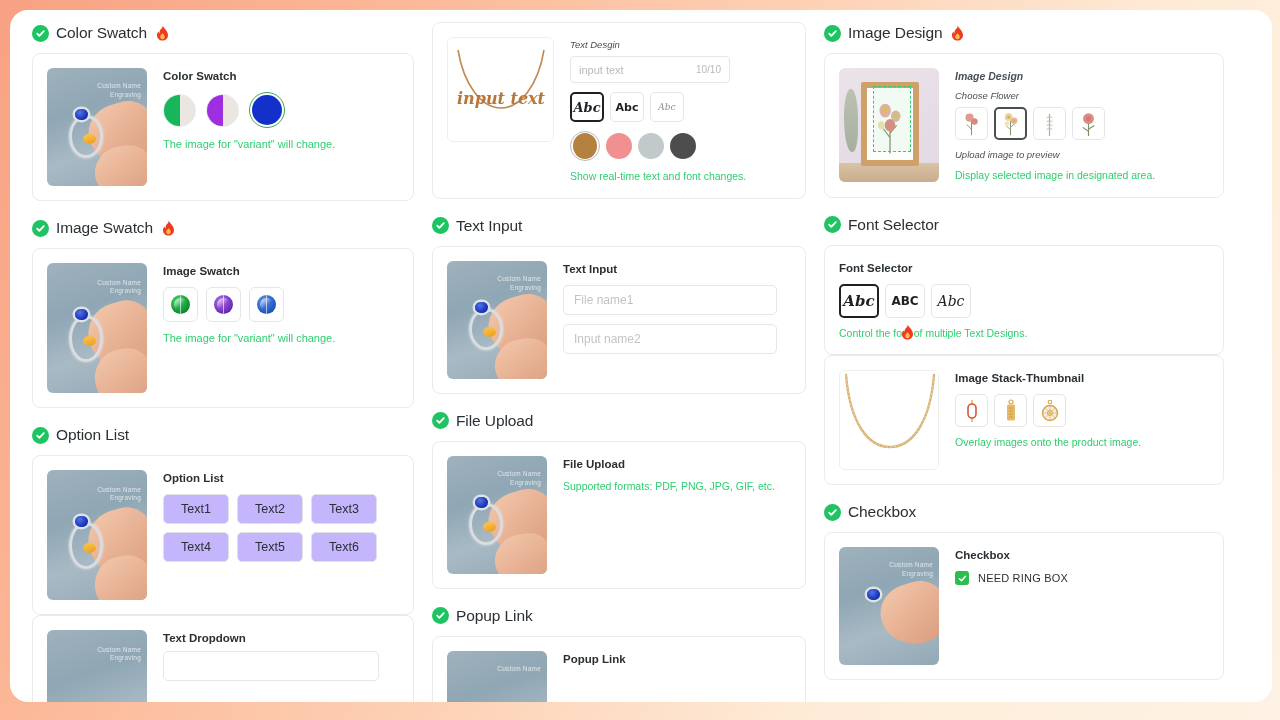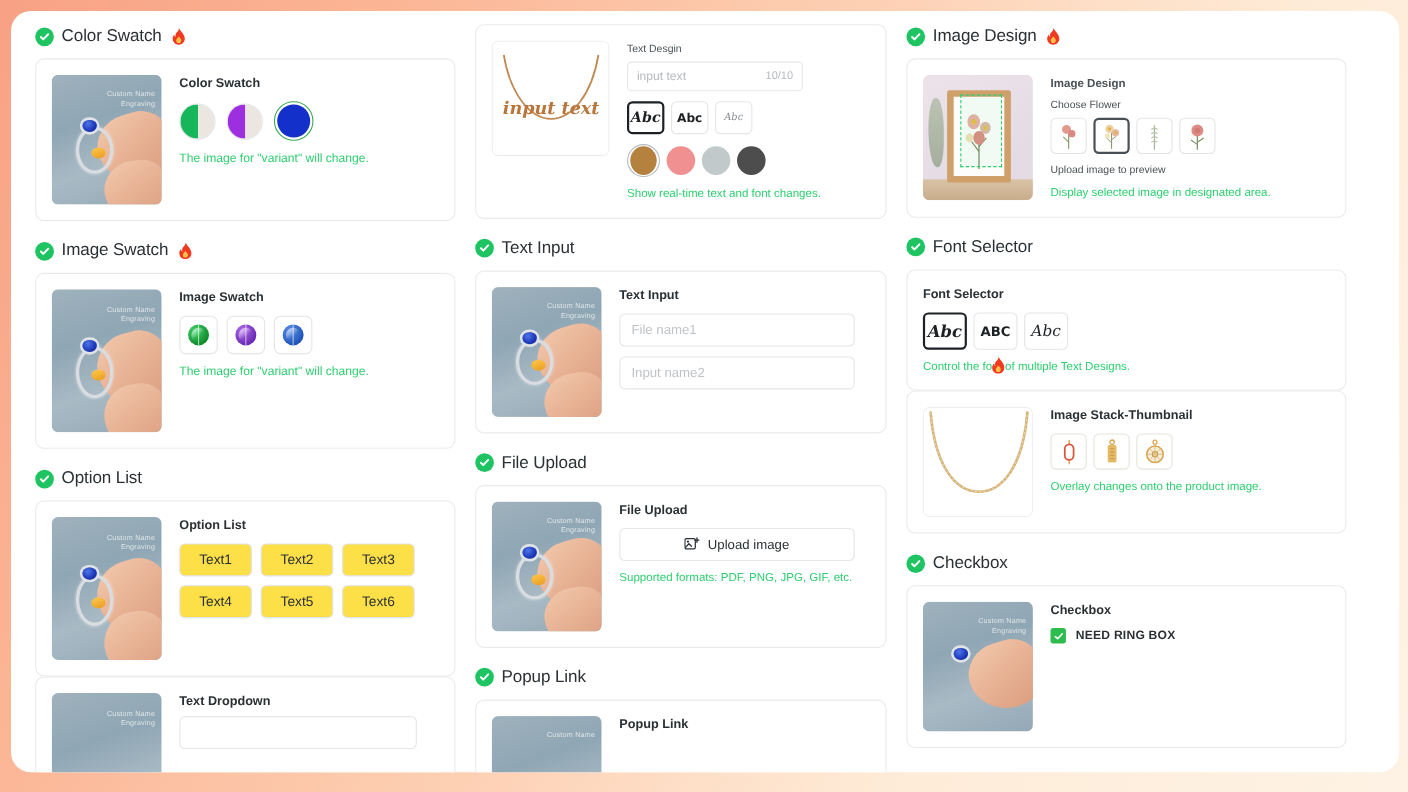--- a/index.html
+++ b/index.html
@@ -182,20 +182,21 @@
   
   .body { flex: 1 1 auto; min-width: 0; padding-top: 2px; }
   .body-label {
     font-size: 11.5px; font-weight: bold;
     color: #2b3034;
     margin-bottom: 10px;
   }
   .sub-label {
     font-size: 9.5px; color: #4a5055;
     margin-bottom: 6px;
+    font-style: italic;
   }
   .note {
     font-size: 11px;
     color: #2fce70;
     margin-top: 9px;
     line-height: 1.3;
     white-space: nowrap;
   }
   .note-small { font-size: 10.5px; }
 
@@ -243,21 +244,21 @@
     margin-left: -.7px;
     background: rgba(255,255,255,.6);
   }
 
   
   .opt-grid { display: flex; flex-wrap: wrap; gap: 8px; width: 214px; }
   .opt-btn {
     width: 66px; height: 30px;
     border: 1px solid #e0e2e4;
     border-radius: 5px;
-    background: #fde047;
+    background: #c4b5fd;
     font-size: 12.5px;
     color: #2b3034;
     display: flex; align-items: center; justify-content: center;
     font-family: "Liberation Sans", sans-serif;
   }
 
   
   .select {
     width: 216px; height: 30px;
     border: 1px solid #e4e6e8;
@@ -363,21 +364,21 @@
   
   .cb-row { display: flex; align-items: center; gap: 9px; margin-bottom: 9px; }
   .cb-box {
     width: 14px; height: 14px; flex: 0 0 14px;
     border: 1px solid #d5d8da; border-radius: 2.5px; background: #fff;
   }
   .cb-box.checked {
     background: #2cbd4e; border-color: #2cbd4e;
     display: flex; align-items: center; justify-content: center;
   }
-  .cb-label { font-size: 11px; font-weight: bold; color: #2b3034; letter-spacing: .2px; }
+  .cb-label { font-size: 11px; font-weight: normal; color: #2b3034; letter-spacing: .2px; }
 
   .mini-icon svg { display: block; }
 </style>
 </head>
 <body>
 
 <div class="page-surface">
  <div class="columns">
 
   <div class="col col-1">
@@ -616,31 +617,20 @@
           </div>
           <div class="finger finger-a"></div>
           <div class="finger finger-b"></div>
           <div class="band"></div>
           <div class="gem"></div>
           <div class="gold"></div>
         </div>
       </div>
       <div class="body">
         <div class="body-label">File Upload</div>
-        <div class="upload-btn">
-          <span class="mini-icon">
-            <svg width="14" height="13" viewBox="0 0 14 13">
-                  <rect x="0.7" y="1.6" width="9.4" height="9.4" rx="1.2" stroke="#2b3034" stroke-width="1.1" fill="none"></rect>
-                  <circle cx="3.4" cy="4.4" r="1" fill="#2b3034"></circle>
-                  <path d="M1.2 9.6 L4.3 6.3 L6.6 8.6" stroke="#2b3034" stroke-width="1.1" fill="none" stroke-linecap="round"></path>
-                  <path d="M11.6 1 V5 M9.6 3 H13.6" stroke="#2b3034" stroke-width="1.2" stroke-linecap="round"></path>
-                </svg>
-          </span>
-          <span>Upload image</span>
-        </div>
         <div class="note note-small">Supported formats: PDF, PNG, JPG, GIF, etc.</div>
       </div>
     </div>
 
     <div class="sec-head spaced">
       <span class="check-icon">
         <svg width="11" height="11" viewBox="0 0 11 11">
               <path d="M2.2 5.7 L4.3 7.8 L8.8 3.1" stroke="#fff" stroke-width="1.8" fill="none" stroke-linecap="round" stroke-linejoin="round"></path>
             </svg>
       </span>
@@ -803,21 +793,21 @@
           </div>
           <div class="pend-tile">
             <svg width="22" height="24" viewBox="0 0 22 24">
                   <circle cx="11" cy="3" r="1.8" stroke="#d9a34e" stroke-width="1.1" fill="none"></circle>
                   <circle cx="11" cy="14" r="7.5" stroke="#d9a34e" stroke-width="1.4" fill="#f7eeda"></circle>
                   <circle cx="11" cy="14" r="2.4" stroke="#c49440" stroke-width="1" fill="none"></circle>
                   <path d="M11 6.5 V21.5 M3.5 14 H18.5 M5.7 8.7 L16.3 19.3 M16.3 8.7 L5.7 19.3" stroke="#d9b46e" stroke-width=".7"></path>
                 </svg>
           </div>
         </div>
-        <div class="note note-small">Overlay changes onto the product image.</div>
+        <div class="note note-small">Overlay images onto the product image.</div>
       </div>
     </div>
 
     <div class="sec-head spaced">
       <span class="check-icon">
         <svg width="11" height="11" viewBox="0 0 11 11">
               <path d="M2.2 5.7 L4.3 7.8 L8.8 3.1" stroke="#fff" stroke-width="1.8" fill="none" stroke-linecap="round" stroke-linejoin="round"></path>
             </svg>
       </span>
       <span class="sec-title">Checkbox</span>

